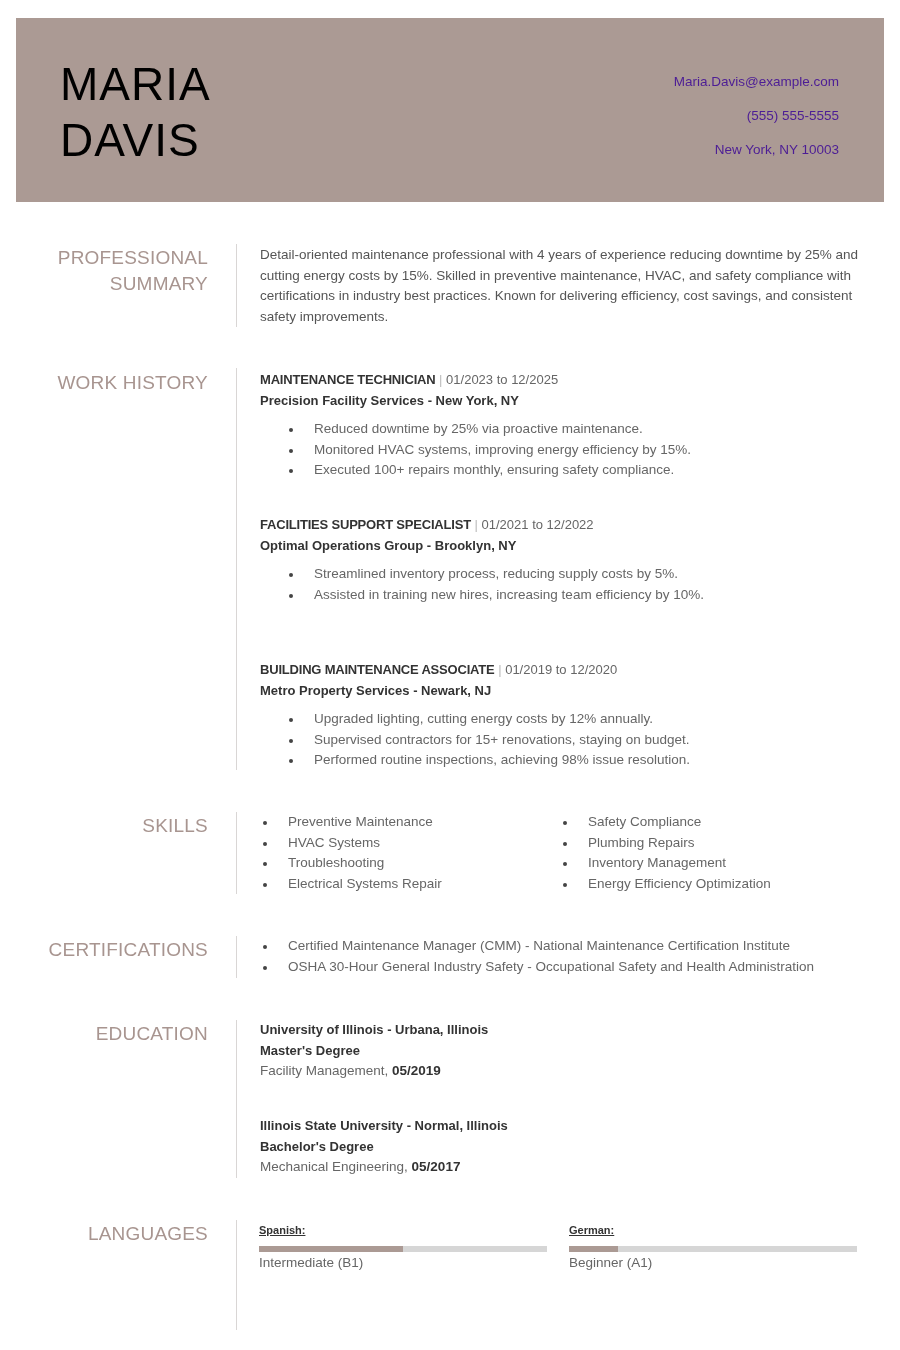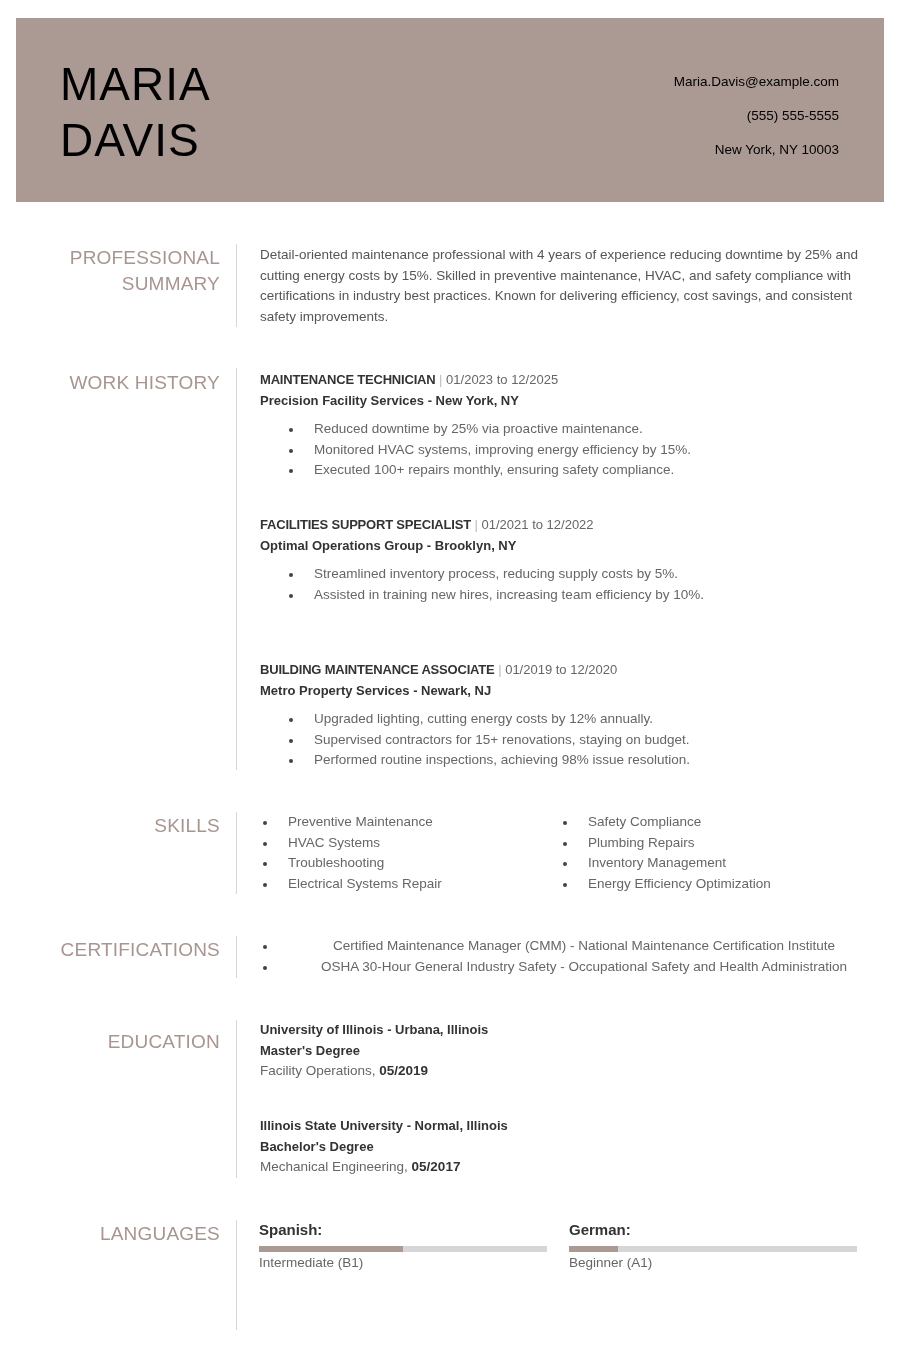--- a/index.html
+++ b/index.html
@@ -11,26 +11,26 @@
     background: #ab9a94;
   }
   .name {
     position: absolute; left: 44px; top: 38px;
     color: #000000; font-family: "DejaVu Sans", sans-serif; font-weight: 200;
     font-size: 46px; line-height: 56px; letter-spacing: 1px;
   }
   .name div { font-weight: normal; font-family: "Liberation Sans", sans-serif; }
   .contact {
     position: absolute; right: 45px; top: 47px; text-align: right;
-    color: #000000; font-size: 13.5px; line-height: 34px;
+    color: #4c1d95; font-size: 13.5px; line-height: 34px;
   }
 
   .section { position: absolute; left: 0; width: 900px; }
   .sec-title {
-    position: absolute; left: 60px; width: 160px; text-align: right;
+    position: absolute; left: 48px; width: 160px; text-align: right;
     color: #a89590; font-size: 19px; line-height: 26px; letter-spacing: 0.2px;
     text-transform: uppercase;
   }
   .sec-rule { position: absolute; left: 236px; width: 1px; background: #d9d6d5; }
   .sec-body { position: absolute; left: 260px; width: 600px; font-size: 13.5px; }
 
   .summary { line-height: 20.5px; color: #555; }
 
   .job { margin-bottom: 0; }
   .job-title-line { font-size: 13px; line-height: 21px; color: #333; }
@@ -54,21 +54,21 @@
     border-radius: 50%; background: #444;
   }
 
   .edu { line-height: 20.5px; font-size: 13.5px; }
   .edu .school, .edu .degree { font-weight: bold; color: #333; font-size: 13px; }
   .edu .field { color: #666; }
   .edu .field b { color: #333; }
 
   .lang-grid { display: flex; gap: 22px; }
   .lang { width: 288px; }
-  .lang-name { font-weight: bold; font-size: 15px; color: #333; line-height: 20px; }
+  .lang-name { font-weight: bold; font-size: 11px; color: #333; line-height: 20px; text-decoration: underline; }
   .lang-bar { height: 6px; background: #d6d6d6; margin-top: 6px; position: relative; }
   .lang-fill { position: absolute; left: 0; top: 0; bottom: 0; background: #ab9a94; }
   .lang-level { color: #666; font-size: 13.5px; line-height: 20px; margin-top: 1px; }
 </style>
 </head>
 <body>
 
 <div class="header">
   <div class="name">
     <div>MARIA</div>
@@ -158,36 +158,36 @@
         <li>Inventory Management</li>
         <li>Energy Efficiency Optimization</li>
       </ul>
     </div>
   </div>
 </div>
 
 <div class="section" style="top:936px;">
   <div class="sec-title" style="top:1px;">CERTIFICATIONS</div>
   <div class="sec-rule" style="top:0; height:42px;"></div>
-  <div class="sec-body" style="top:0; width:620px;text-align:center;">
+  <div class="sec-body" style="top:0; width:620px;">
     <ul class="plain">
       <li>Certified Maintenance Manager (CMM) - National Maintenance Certification Institute</li>
       <li>OSHA 30-Hour General Industry Safety - Occupational Safety and Health Administration</li>
     </ul>
   </div>
 </div>
 
 <div class="section" style="top:1020px;">
-  <div class="sec-title" style="top:1px;margin-top:8px;">EDUCATION</div>
+  <div class="sec-title" style="top:1px;">EDUCATION</div>
   <div class="sec-rule" style="top:0; height:158px;"></div>
   <div class="sec-body" style="top:0;">
     <div class="edu" style="height:96px;">
       <div class="school">University of Illinois - Urbana, Illinois</div>
       <div class="degree">Master's Degree</div>
-      <div class="field"><span>Facility Operations, </span><b>05/2019</b></div>
+      <div class="field"><span>Facility Management, </span><b>05/2019</b></div>
     </div>
     <div class="edu">
       <div class="school">Illinois State University - Normal, Illinois</div>
       <div class="degree">Bachelor's Degree</div>
       <div class="field"><span>Mechanical Engineering, </span><b>05/2017</b></div>
     </div>
   </div>
 </div>
 
 <div class="section" style="top:1220px;">

